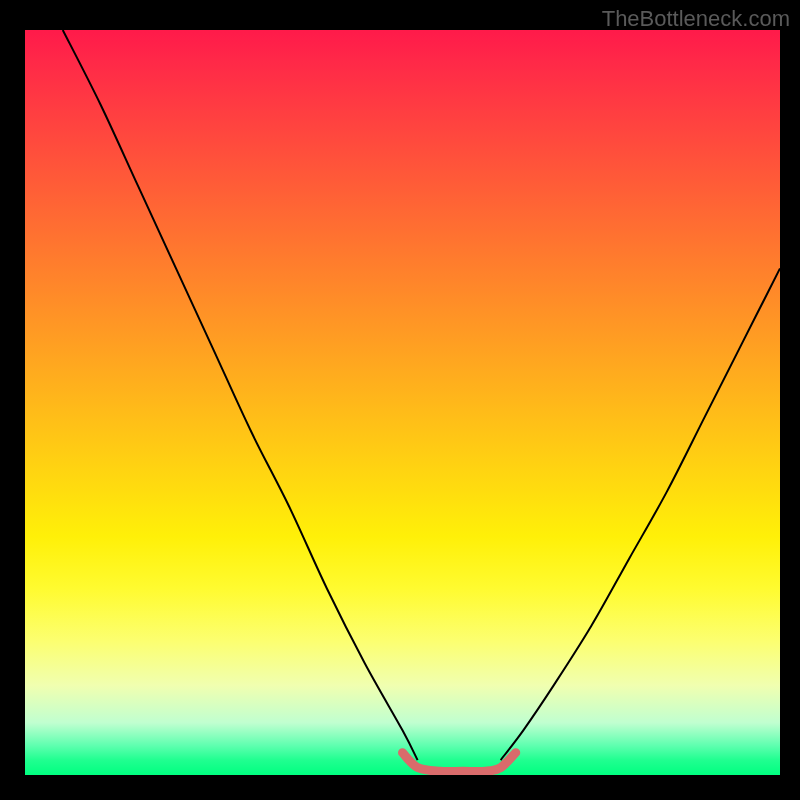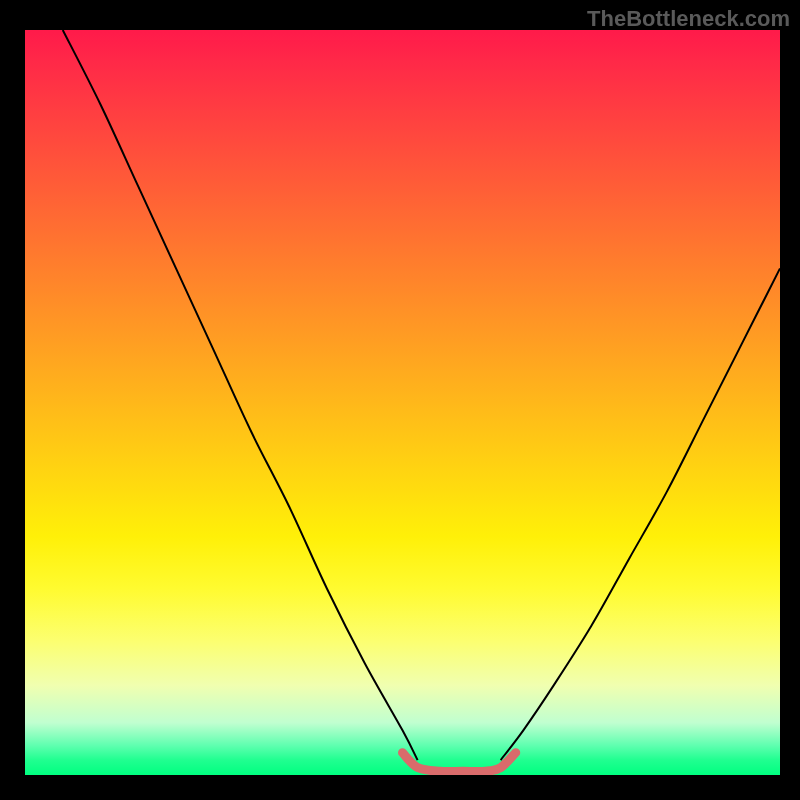--- a/index.html
+++ b/index.html
@@ -10,21 +10,21 @@
     position: relative;
     font-family: Arial, sans-serif;
     overflow: hidden;
   }
   .watermark {
     position: absolute;
     top: 6px;
     right: 10px;
     color: #5a5a5a;
     font-size: 22px;
-    font-weight: 700;
+    font-weight: 400;
     z-index: 10;
   }
   .plot-area {
     position: absolute;
     left: 25px;
     top: 30px;
     width: 755px;
     height: 745px;
     background: linear-gradient(to bottom,
       #ff1a4a 0%,

